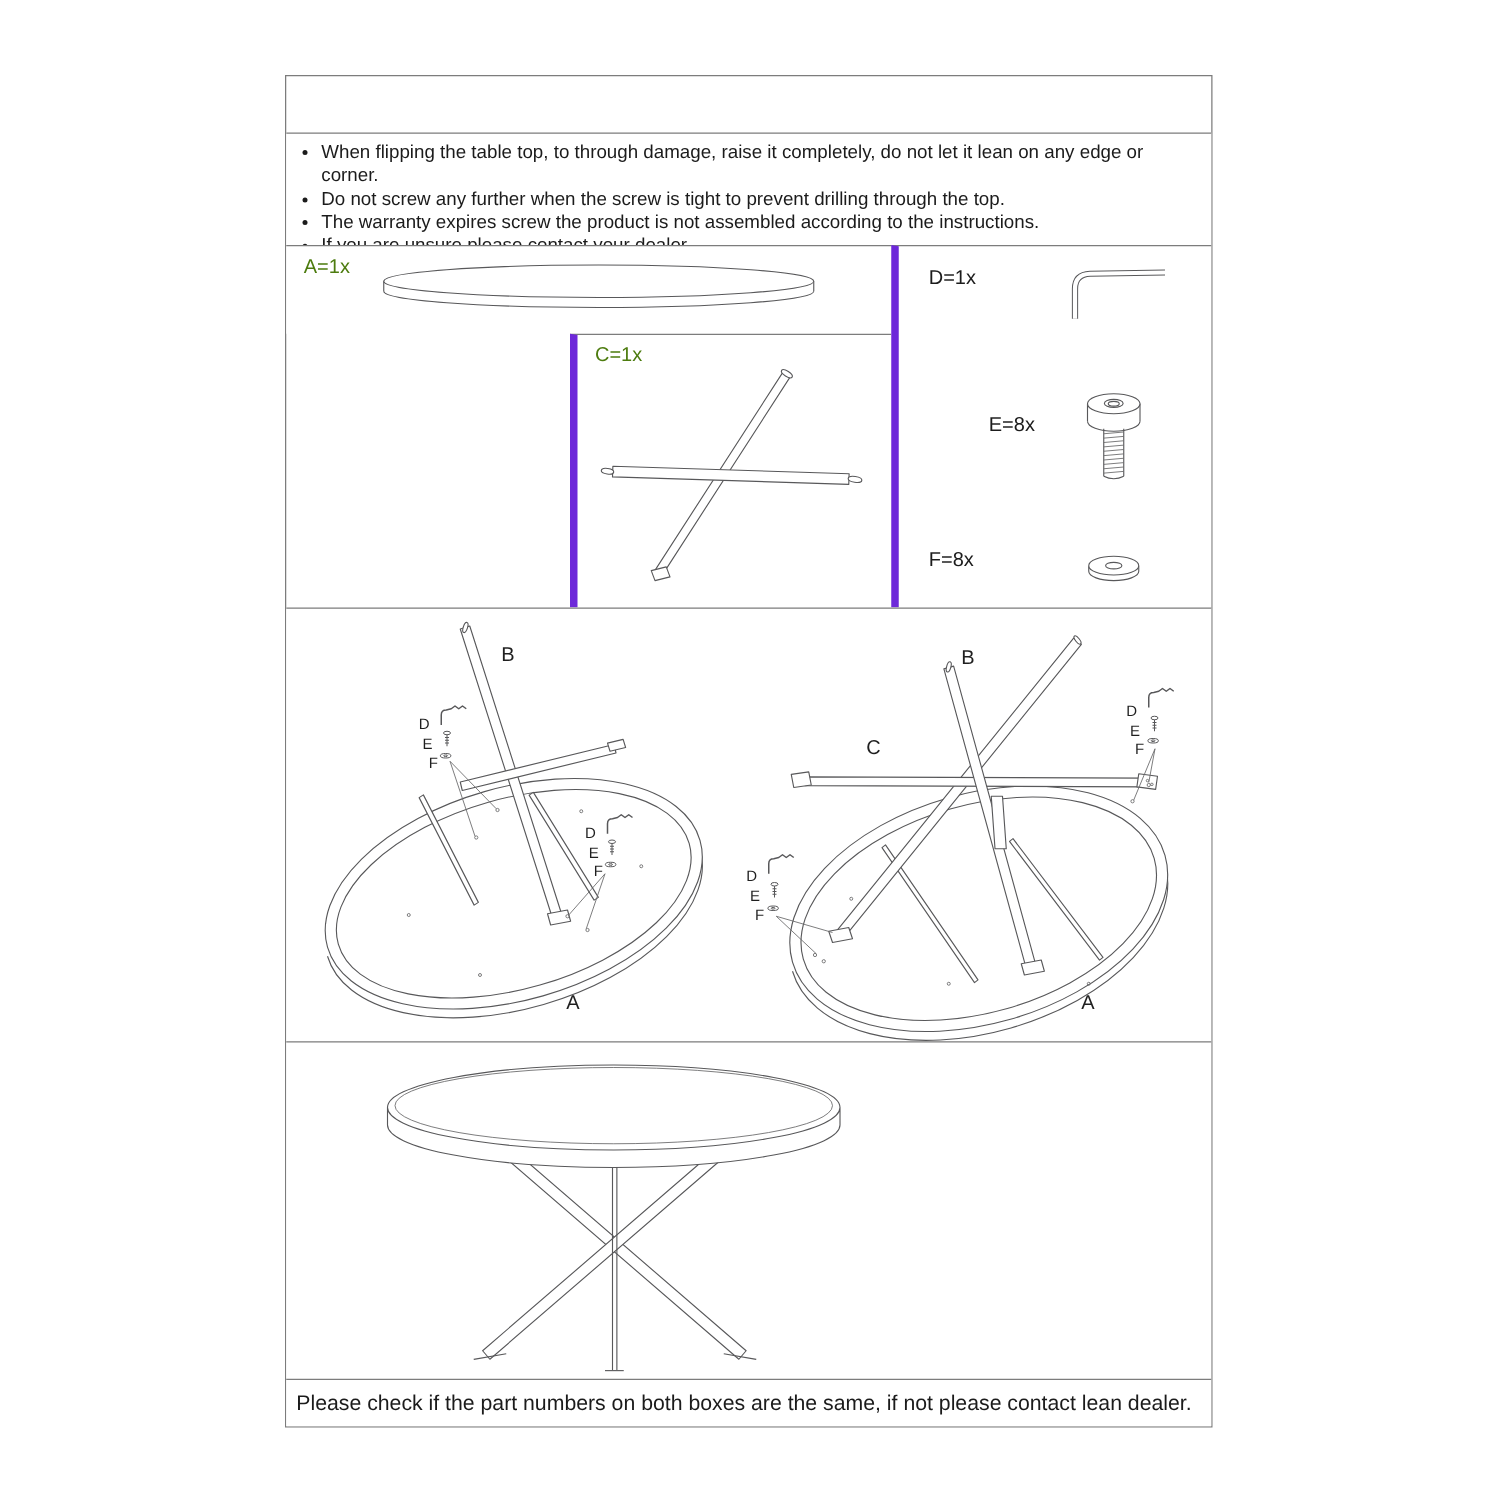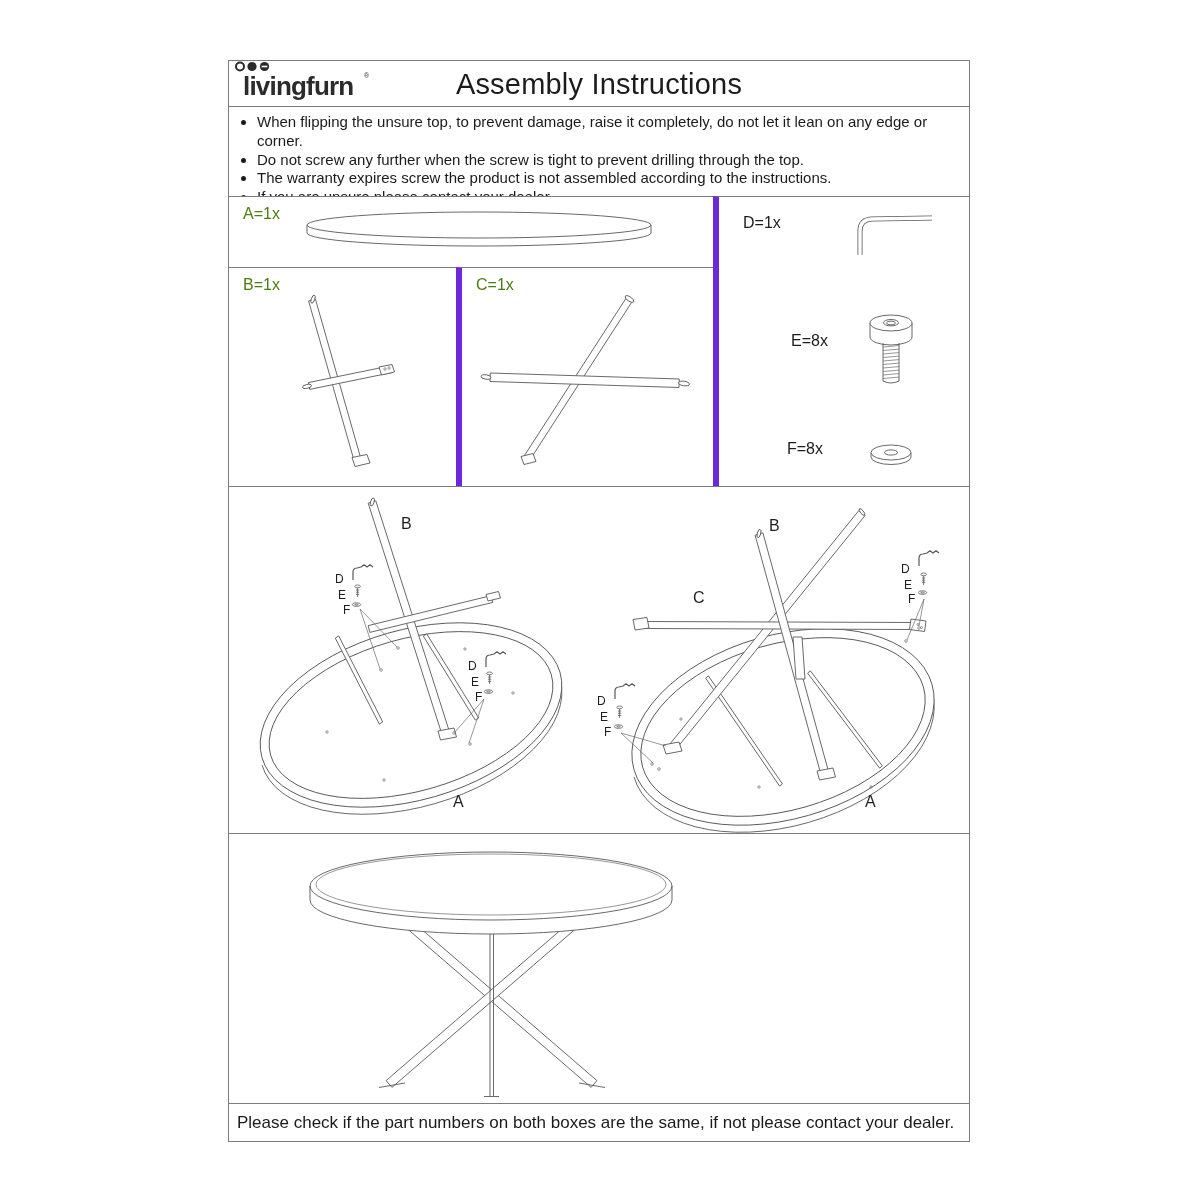--- a/index.html
+++ b/index.html
@@ -28,82 +28,56 @@
   .part-b{left:0;top:206px;width:227px;height:219px;}
   .part-c{left:227px;top:206px;width:257px;height:219px;padding-left:34px;}
   .part-def{left:484px;top:135px;width:256px;height:290px;}
   .steps{left:0;top:425px;width:740px;height:347px;}
   .assembled{left:0;top:772px;width:740px;height:270px;}
   .footer{left:0;top:1042px;width:740px;height:38px;}
   .footer span{display:block;padding-left:8px;line-height:38px;font-size:17px;color:#1b1b1b;}
 
   .plabel{position:absolute;left:14px;top:8px;font-size:16px;color:#4d7c0f;}
   .deflabel{position:absolute;left:24px;font-size:16px;color:#1c1c1c;}
-  .dl-d{top:17px;} .dl-e{top:135px;margin-left:48px;} .dl-f{top:243px;margin-left:44px;}
+  .dl-d{top:17px;} .dl-e{top:135px;margin-left:48px;} .dl-f{top:243px;}
 
   .cell svg{position:absolute;left:0;top:0;}
   .ln{stroke:#58585a;stroke-width:0.9;fill:none;stroke-linejoin:round;}
   .wh{stroke:#58585a;stroke-width:0.9;fill:#ffffff;stroke-linejoin:round;}
   .thin{stroke:#6a6a6c;stroke-width:0.7;fill:none;}
   svg text{font-family:"Liberation Sans",sans-serif;fill:#1f1f1f;}
   .big-letter{font-size:16px;}
   .small-letter{font-size:12px;}
 </style>
 </head>
 <body>
 
 <div class="page">
   <div class="doc">
 
-    <div class="cell header">
-      <div class="logo">
-        <svg class="logo-dots" width="36" height="11" viewBox="0 0 36 11">
-          <circle cx="5" cy="5.5" r="4" fill="none" stroke="#2b2b2b" stroke-width="2"></circle>
-          <circle cx="17" cy="5.5" r="4.6" fill="#2b2b2b"></circle>
-          <circle cx="29.5" cy="5.5" r="4.6" fill="#2b2b2b"></circle>
-          <line x1="26.6" y1="5.5" x2="32.4" y2="5.5" stroke="#ffffff" stroke-width="1.6"></line>
-        </svg>
-        <span class="logo-text">livingfurn</span>
-        <span class="logo-mark">®</span>
-      </div>
-      <div class="title">Assembly Instructions</div>
-    </div>
 
     <div class="cell notes bt">
       <ul>
-        <li>When flipping the unsure top, to prevent damage, raise it completely, do not let it lean on any edge or corner.</li>
+        <li>When flipping the table top, to through damage, raise it completely, do not let it lean on any edge or corner.</li>
         <li>Do not screw any further when the screw is tight to prevent drilling through the top.</li>
         <li>The warranty expires screw the product is not assembled according to the instructions.</li>
         <li>If you are unsure please contact your dealer.</li>
       </ul>
     </div>
 
     <div class="cell part-a bt">
       <span class="plabel">A=1x</span>
       <svg width="484" height="71" viewBox="0 0 484 71">
         <path class="ln" d="M78,36 A172,13 0 0 0 422,36"></path>
         <line class="ln" x1="78" y1="28" x2="78" y2="36"></line>
         <line class="ln" x1="422" y1="28" x2="422" y2="36"></line>
         <ellipse class="wh" cx="250" cy="28" rx="172" ry="13"></ellipse>
       </svg>
     </div>
 
-    <div class="cell part-b bt">
-      <span class="plabel">B=1x</span>
-      <svg width="227" height="219" viewBox="0 0 227 219">
-        <polygon class="wh" points="79.6,33 86.4,31 133.4,196 126.6,198"></polygon>
-        <ellipse class="wh" cx="84" cy="31.2" rx="4.2" ry="1.7" transform="rotate(-70 84 31.2)"></ellipse>
-        <polygon class="wh" points="123,189.5 138,186.5 141,195 126,198.5"></polygon>
-        <polygon class="wh" points="79.3,114.6 80.7,121.4 163.7,104.4 162.3,97.6"></polygon>
-        <polygon class="wh" points="150,99 163,96.5 165.5,104 152.5,107"></polygon>
-        <circle class="thin" cx="156" cy="101" r="1.2"></circle>
-        <circle class="thin" cx="160" cy="100" r="1.2"></circle>
-        <ellipse class="wh" cx="78" cy="118.4" rx="4.5" ry="1.9" transform="rotate(-12 78 118.4)"></ellipse>
-      </svg>
-    </div>
 
     <div class="cell part-c bt bl">
       <span class="plabel">C=1x</span>
       <svg width="257" height="219" viewBox="0 0 257 219">
         <polygon class="wh" points="164.1,30.1 169.9,33.9 67.9,191.9 62.1,188.1"></polygon>
         <ellipse class="wh" cx="167.5" cy="31" rx="5" ry="2.1" transform="rotate(33 167.5 31)"></ellipse>
         <polygon class="wh" points="59,188.5 71,185.5 74,193.5 62,196.5"></polygon>
         <polygon class="wh" points="28.3,105 28,113.5 217,119.5 217.3,111"></polygon>
         <ellipse class="wh" cx="24" cy="109" rx="5" ry="2.2" transform="rotate(8 24 109)"></ellipse>
         <ellipse class="wh" cx="222" cy="115.5" rx="5.5" ry="2.3" transform="rotate(8 222 115.5)"></ellipse>
@@ -261,17 +235,17 @@
         <line class="ln" x1="264.5" y1="85" x2="264.5" y2="262"></line>
         <line class="ln" x1="150" y1="253.5" x2="176" y2="249"></line>
         <line class="ln" x1="350" y1="249" x2="376" y2="253.5"></line>
         <line class="ln" x1="255" y1="262.5" x2="270" y2="262.5"></line>
         <path class="wh" d="M81,52 a181,34 0 1 0 362,0 a181,34 0 1 0 -362,0 M81,52 l0,14 a181,34 0 0 0 362,0 l0,-14"></path>
         <ellipse class="thin" cx="262" cy="50.5" rx="175" ry="30.5"></ellipse>
       </svg>
     </div>
 
     <div class="cell footer bt">
-      <span>Please check if the part numbers on both boxes are the same, if not please contact your dealer.</span>
+      <span>Please check if the part numbers on both boxes are the same, if not please contact lean dealer.</span>
     </div>
 
   </div>
 </div>
 
 </body></html>

